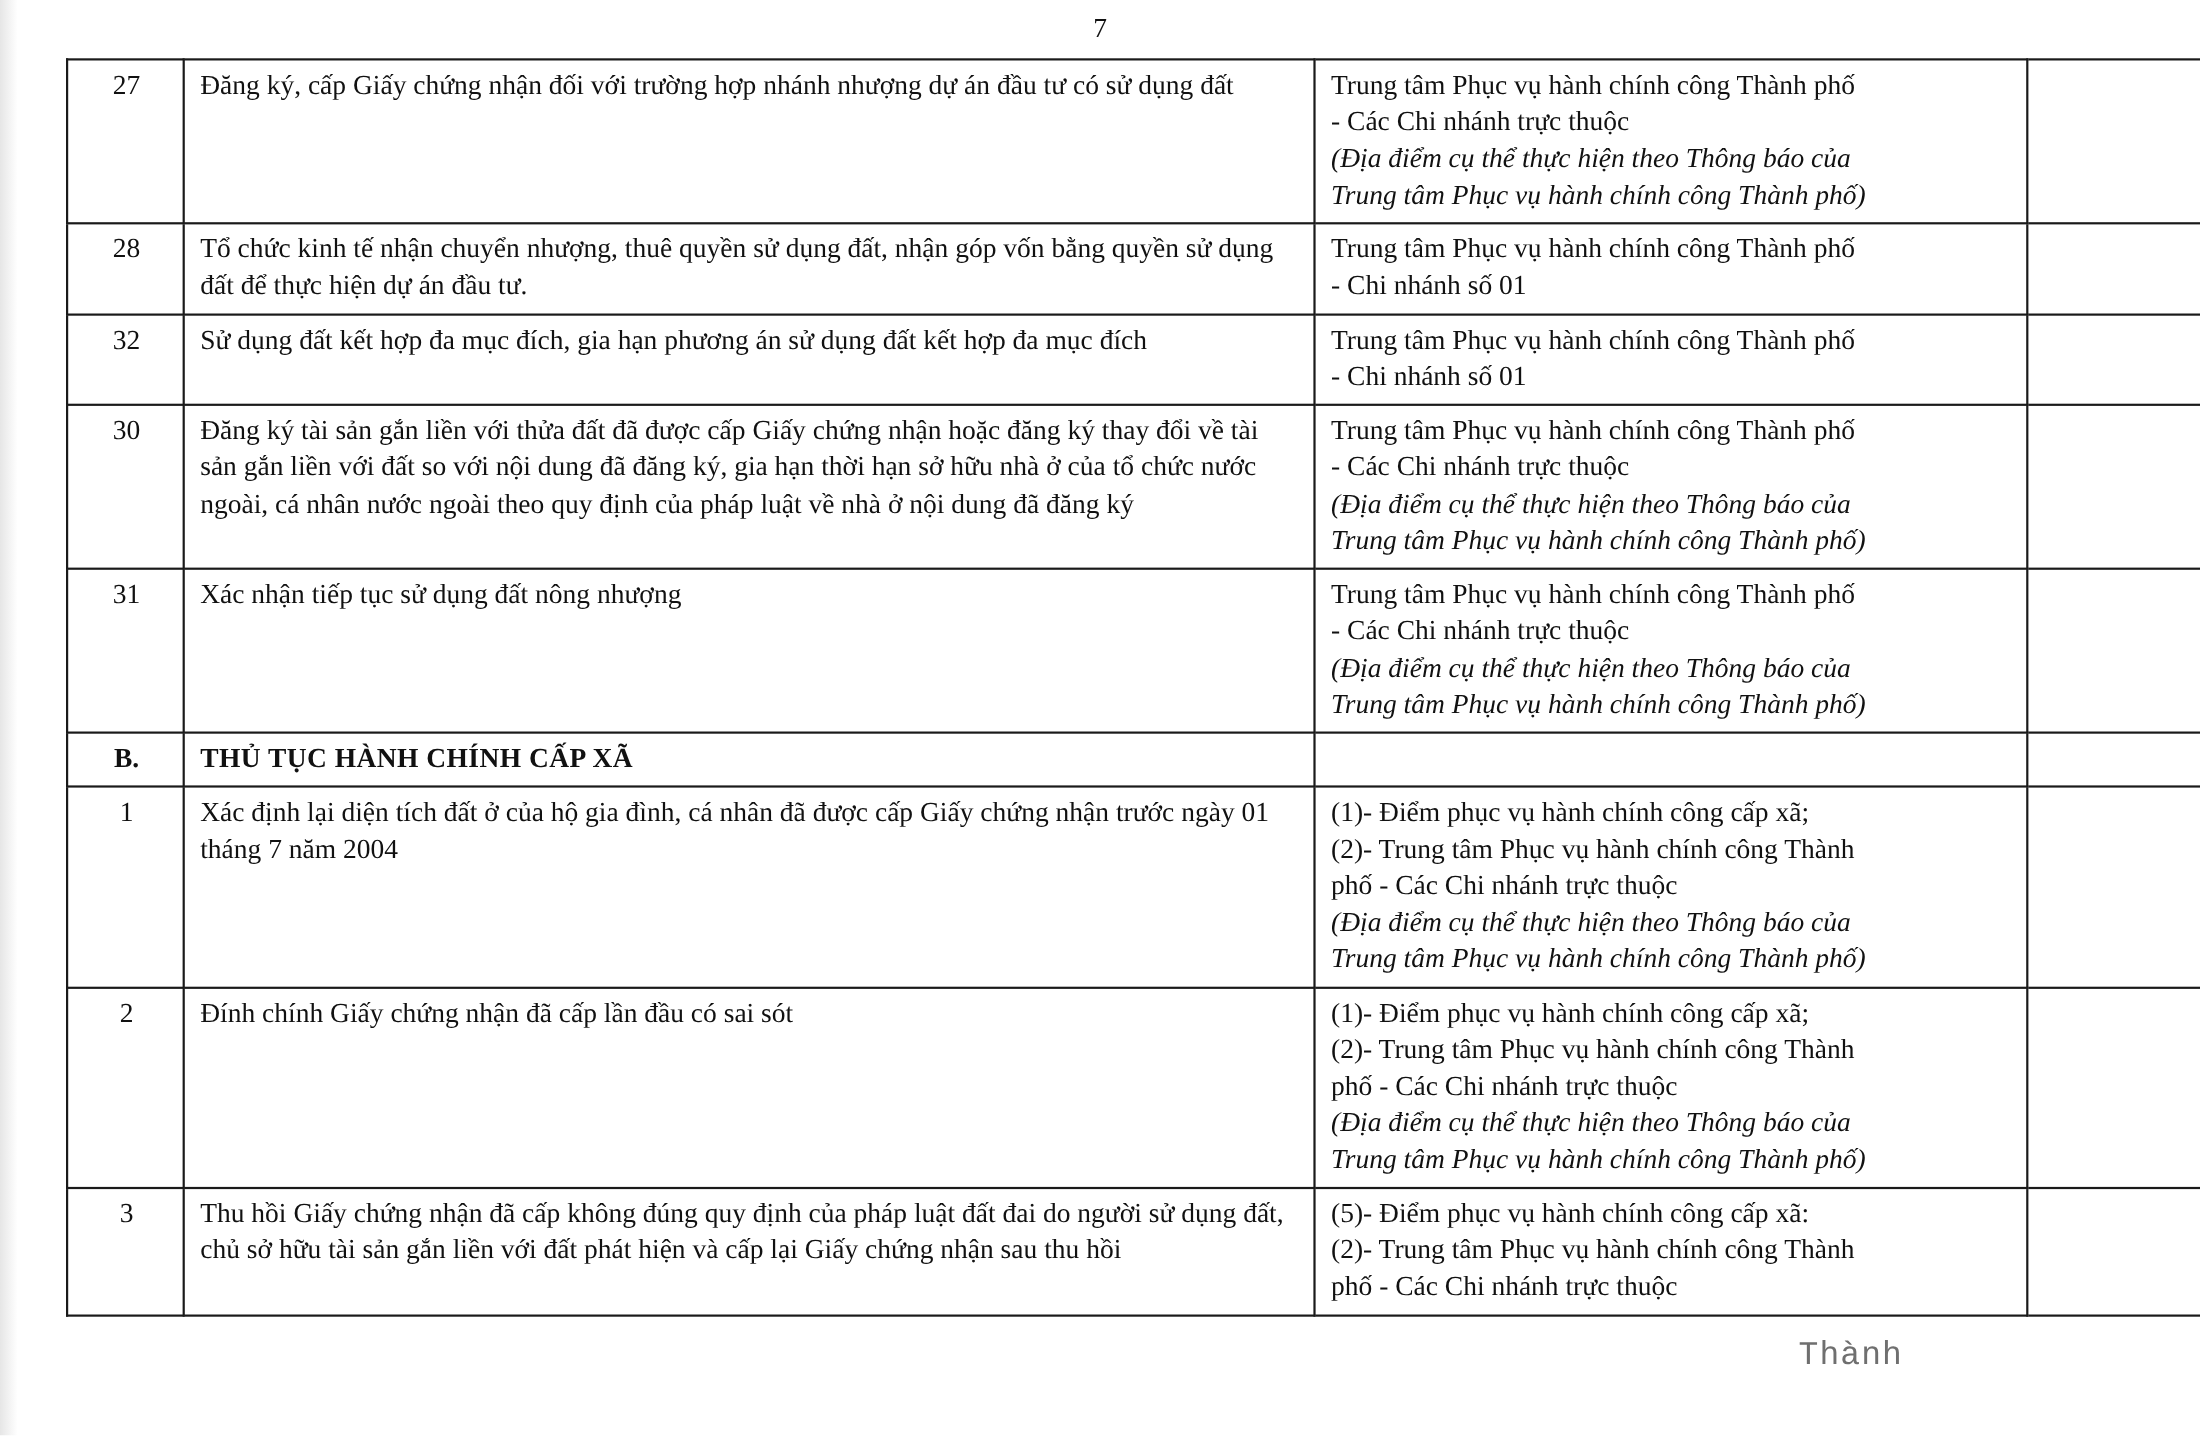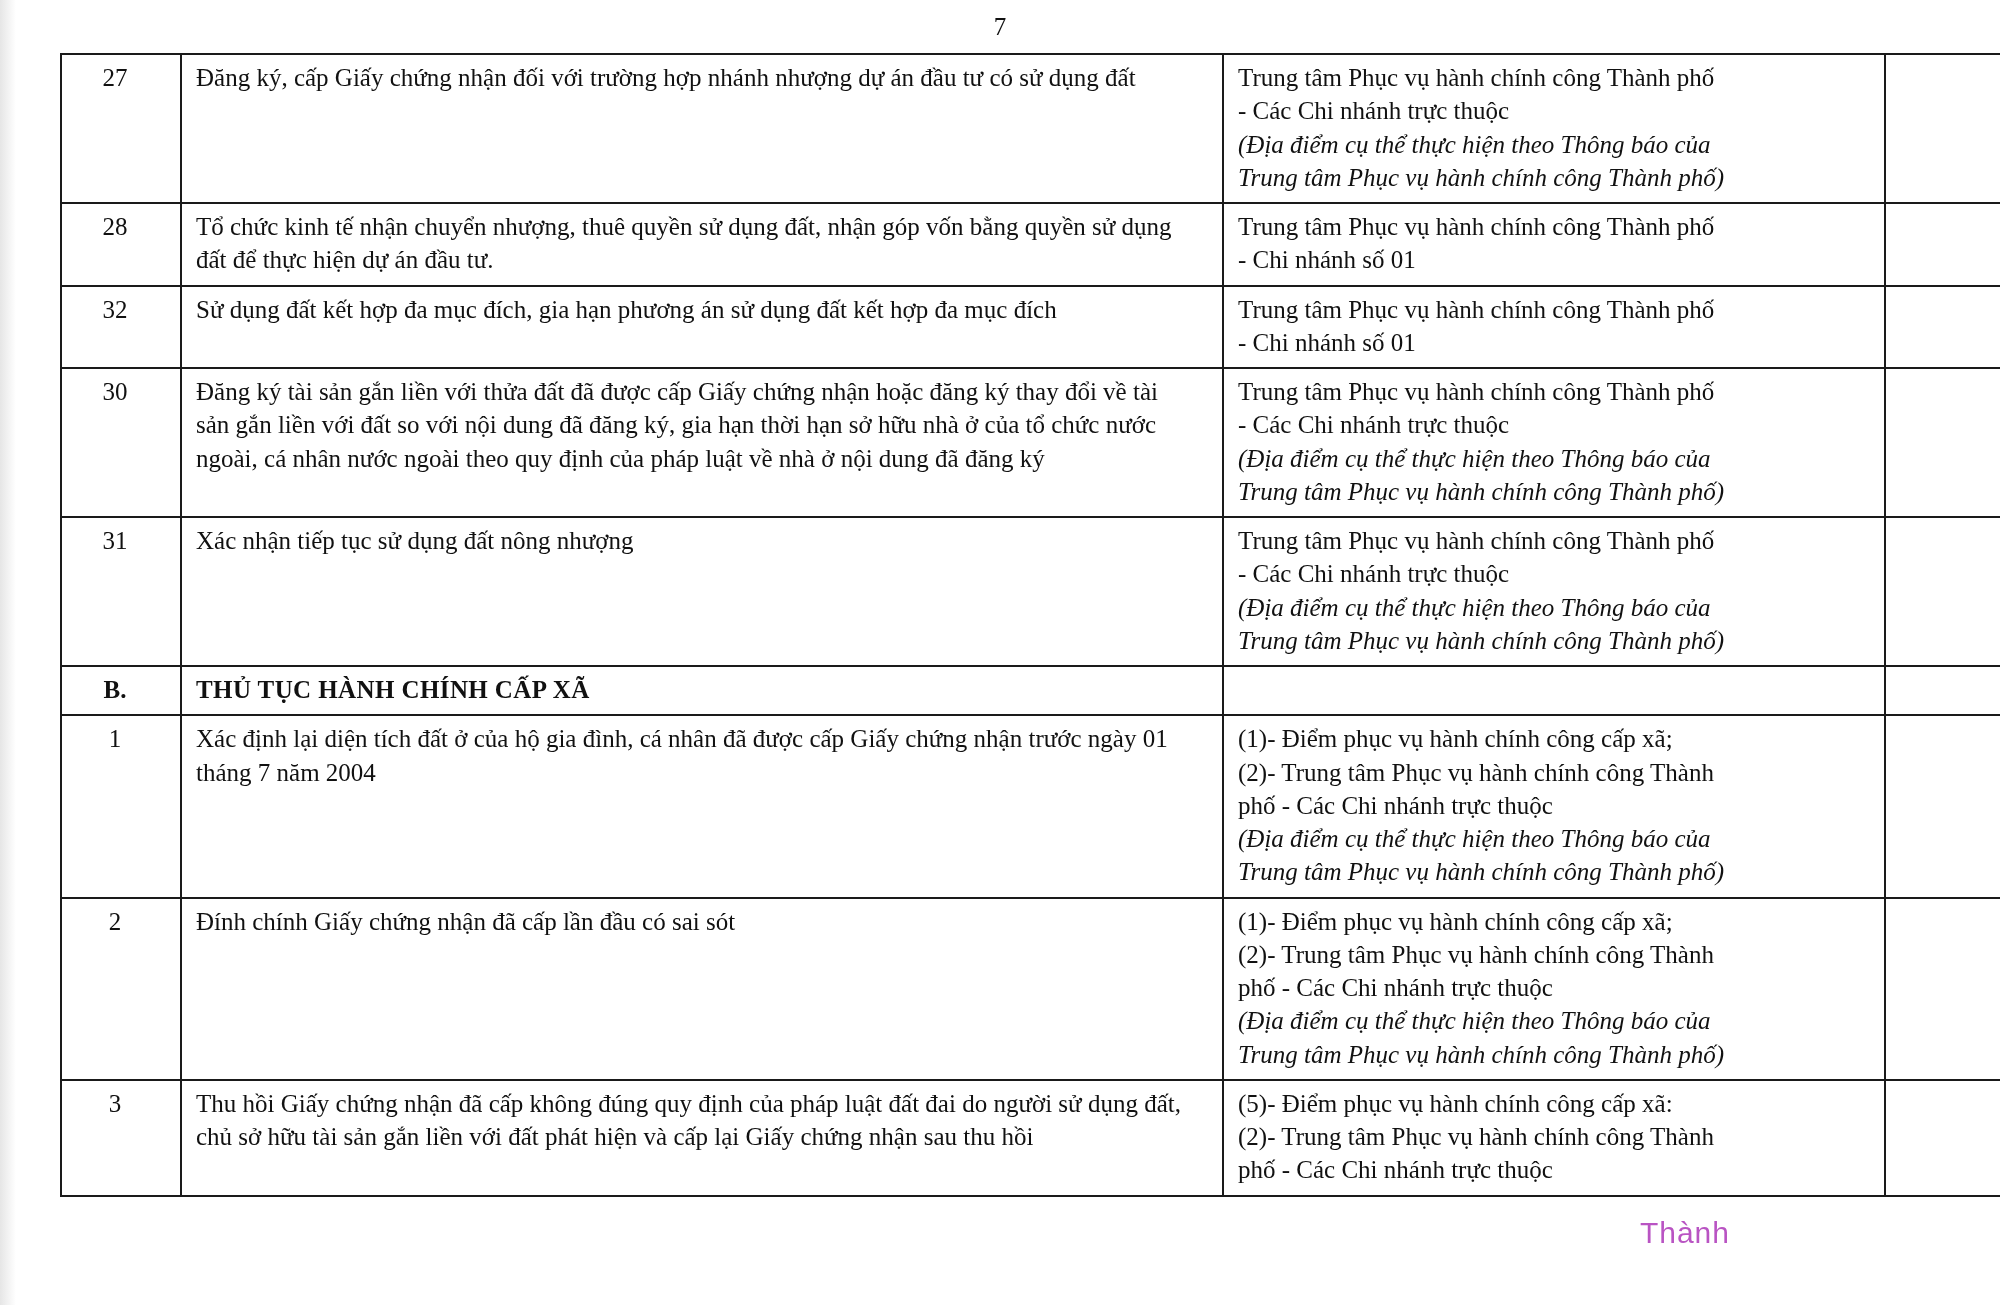--- a/index.html
+++ b/index.html
@@ -33,21 +33,21 @@
   table.doc-table {
     border-collapse: collapse;
     table-layout: fixed;
     margin-left: 60px;
     width: 1890px;
     border: 2px solid #1a1a1a;
   }
   table.doc-table td {
     border: 2px solid #1a1a1a;
     vertical-align: top;
-    padding: 6px 26px 8px 14px;
+    padding: 6px 12px 8px 14px;
     font-size: 25px;
     line-height: 1.33;
     font-family: "Liberation Serif", serif;
   }
   td.col-no {
     width: 78px;
     text-align: center;
     vertical-align: middle;
     padding-left: 4px;
     padding-right: 4px;
@@ -76,22 +76,22 @@
   }
   .line {
     display: block;
     white-space: pre-wrap;
   }
   .watermark {
     position: absolute;
     right: 270px;
     bottom: 55px;
     font-size: 30px;
-    color: #a21caf;
-    font-family: Liberation Sans, sans-serif;
+    color: #404040;
+    font-family: Liberation Mono, monospace;
     letter-spacing: 1px;
     pointer-events: none;
     opacity: 0.75;
   }
   .edge-shadow-left {
     position: absolute;
     left: 0;
     top: 0;
     width: 16px;
     height: 1305px;

